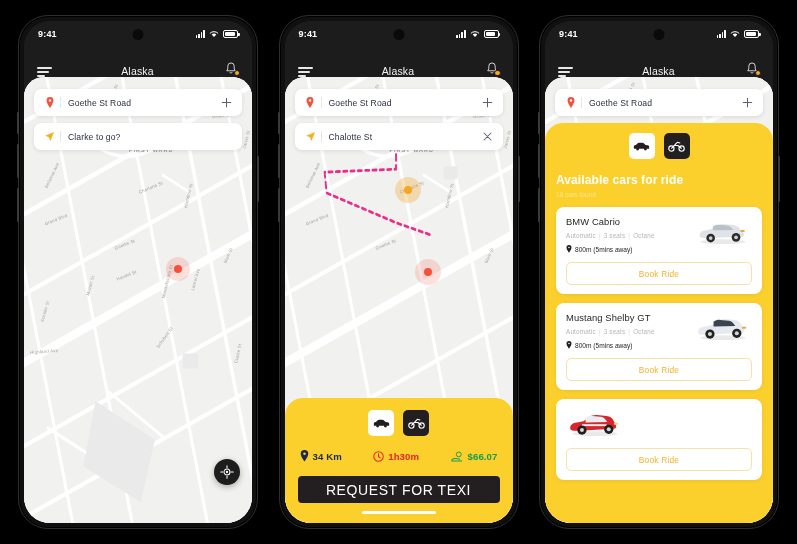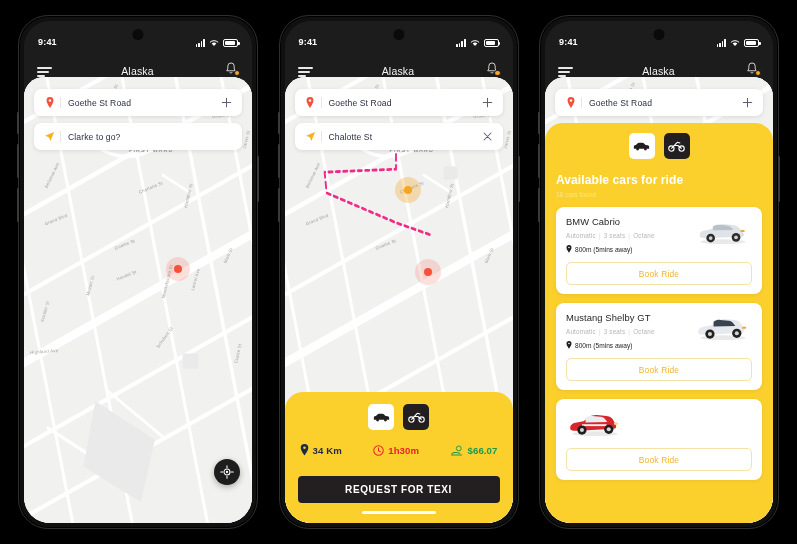--- a/index.html
+++ b/index.html
@@ -48,21 +48,21 @@
   .side-btn.b2 { top: 128px; height: 34px; }
   .side-btn.b3 { top: 172px; height: 34px; }
   .side-btn.r1 { left: auto; right: -2px; top: 140px; height: 46px; }
 
   
   .statusbar {
     position: relative;
     height: 26px;
     background: #1c1c1c;
     display: flex;
-    align-items: flex-end;
+    align-items: center;
     justify-content: space-between;
     padding: 0 14px;
     color: #ffffff;
   }
   .sb-time { font-size: 9px; font-weight: bold; letter-spacing: .2px; }
   .sb-right { display: flex; align-items: center; gap: 4px; }
   .punch {
     position: absolute;
     left: 50%; top: 8px;
     transform: translateX(-50%);
@@ -172,32 +172,32 @@
     padding: 12px 13px 9px;
     z-index: 7;
   }
   .veh-toggle { display:flex; justify-content:center; gap: 9px; margin-bottom: 14px; }
   .veh {
     width: 26px; height: 26px; border-radius: 5px;
     display:flex; align-items:center; justify-content:center;
   }
   .veh.active { background:#ffffff; }
   .veh.idle { background:#231f20; }
-  .stats { display:flex; align-items:center; justify-content:space-between; margin-bottom: 20px; padding: 0 2px; }
+  .stats { display:flex; align-items:center; justify-content:space-between; margin-bottom: 14px; padding: 0 2px; }
   .stat { display:flex; align-items:center; gap: 4px; }
   .stat .val { font-size: 9.6px; font-weight: bold; letter-spacing: .1px; }
   .stat.dist .val { color:#1f2a4a; }
   .stat.time .val { color:#e8242a; }
   .stat.price .val { color:#169b4e; }
   .cta {
     display:block; width:100%; height: 27px;
     background:#231f20; color:#ffffff;
     border: none; border-radius: 4px;
     font-family: "Liberation Sans", sans-serif;
-    font-size: 10px; font-weight: bold; letter-spacing: .6px;
+    font-size: 14px; font-weight: normal; letter-spacing: .6px;
     cursor:pointer;
   }
   .home-indicator {
     width: 74px; height: 3px; border-radius: 2px;
     background:#ffffff; margin: 8px auto 0;
   }
 
   
   .cars-screen {
     position:absolute; left:0; right:0; top: 46px; bottom: 0;

